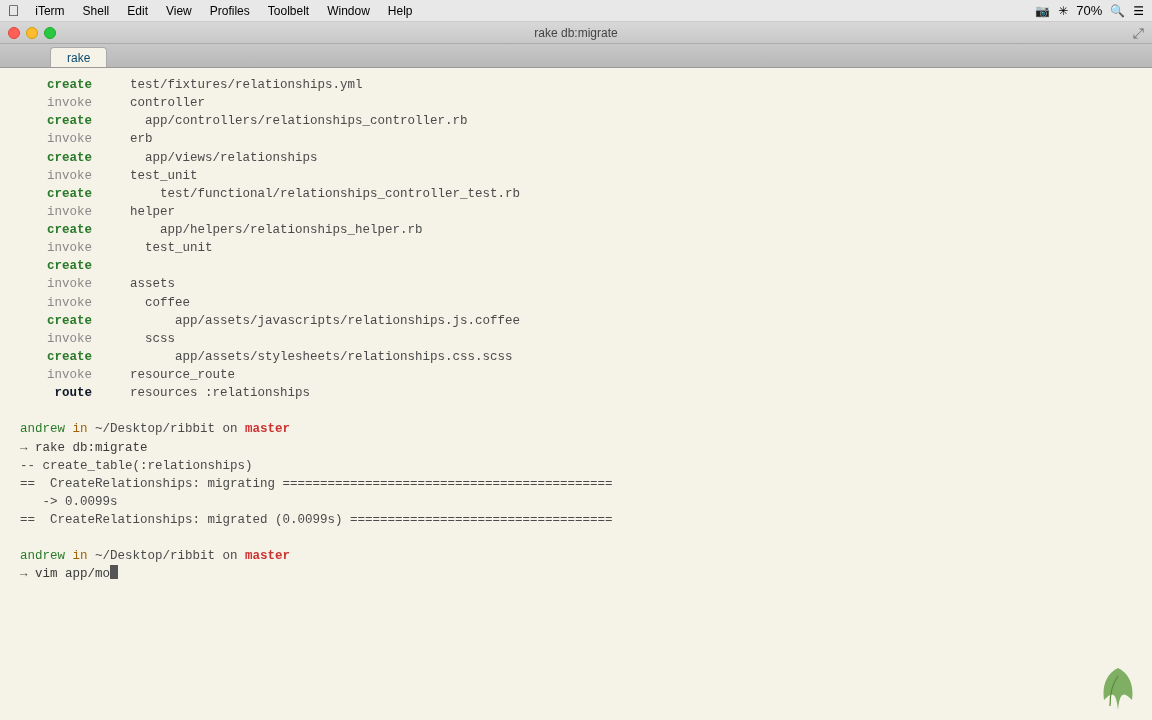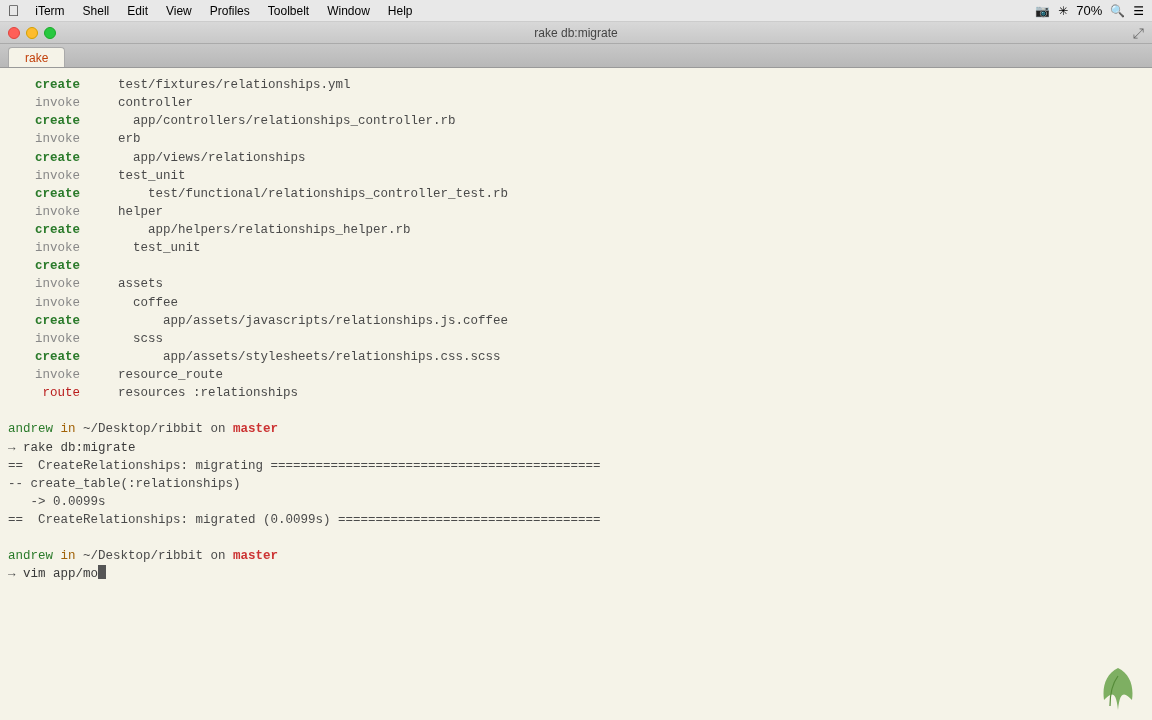--- a/index.html
+++ b/index.html
@@ -109,29 +109,30 @@
     .tab {
       height: 20px;
       background: #f5f3e8;
       border: 1px solid #aaa;
       border-bottom: none;
       border-radius: 4px 4px 0 0;
       padding: 0 16px;
       display: flex;
       align-items: center;
       font-size: 12px;
-      color: #c2410c;
+      color: #0c4a6e;
       cursor: pointer;
+      margin-left: 42px;
     }
 
     
     .terminal {
       flex: 1;
       background: #f5f3e8;
-      padding: 8px 8px;
+      padding: 8px 20px;
       font-family: "Menlo", "Monaco", "Courier New", monospace;
       font-size: 12.5px;
       line-height: 1.45;
       color: #4a4a4a;
       overflow: hidden;
       position: relative;
     }
 
     .line {
       display: flex;
@@ -140,21 +141,21 @@
 
     .col-action {
       display: inline-block;
       width: 80px;
       text-align: right;
       padding-right: 8px;
     }
 
     .text-create { color: #2a7a2a; font-weight: bold; }
     .text-invoke { color: #888; }
-    .text-route  { color: #b91c1c; font-weight: normal; }
+    .text-route  { color: #0f172a; font-weight: bold; }
     .text-path   { color: #4a4a4a; }
 
     .prompt-user { color: #2a7a2a; font-weight: normal; }
     .prompt-in   { color: #a16207; }
     .prompt-dir  { color: #4a4a4a; }
     .prompt-on   { color: #4a4a4a; }
     .prompt-branch { color: #cc3333; font-weight: bold; text-align: right; }
 
     .cmd-arrow { color: #4a4a4a; }
     .cmd-text  { color: #3a3a3a; }
@@ -307,24 +308,24 @@
     <div class="line">&nbsp;</div>
 
     <div class="line">
       <span class="prompt-user">andrew</span><span class="prompt-in"> in </span><span class="prompt-dir">~/Desktop/ribbit</span><span class="prompt-on"> on </span><span class="prompt-branch">master</span>
     </div>
     <div class="line">
       <span class="cmd-arrow">→ </span><span class="cmd-text">rake db:migrate</span>
     </div>
 
     <div class="line">
+      <span class="migrate-dash">-- create_table(:relationships)</span>
+    </div>
+    <div class="line">
       <span class="migrate-equal">==  CreateRelationships: migrating ============================================</span>
-    </div>
-    <div class="line">
-      <span class="migrate-dash">-- create_table(:relationships)</span>
     </div>
     <div class="line">
       <span class="migrate-arrow">   -&gt; 0.0099s</span>
     </div>
     <div class="line">
       <span class="migrate-equal">==  CreateRelationships: migrated (0.0099s) ===================================</span>
     </div>
 
     <div class="line">&nbsp;</div>
 

